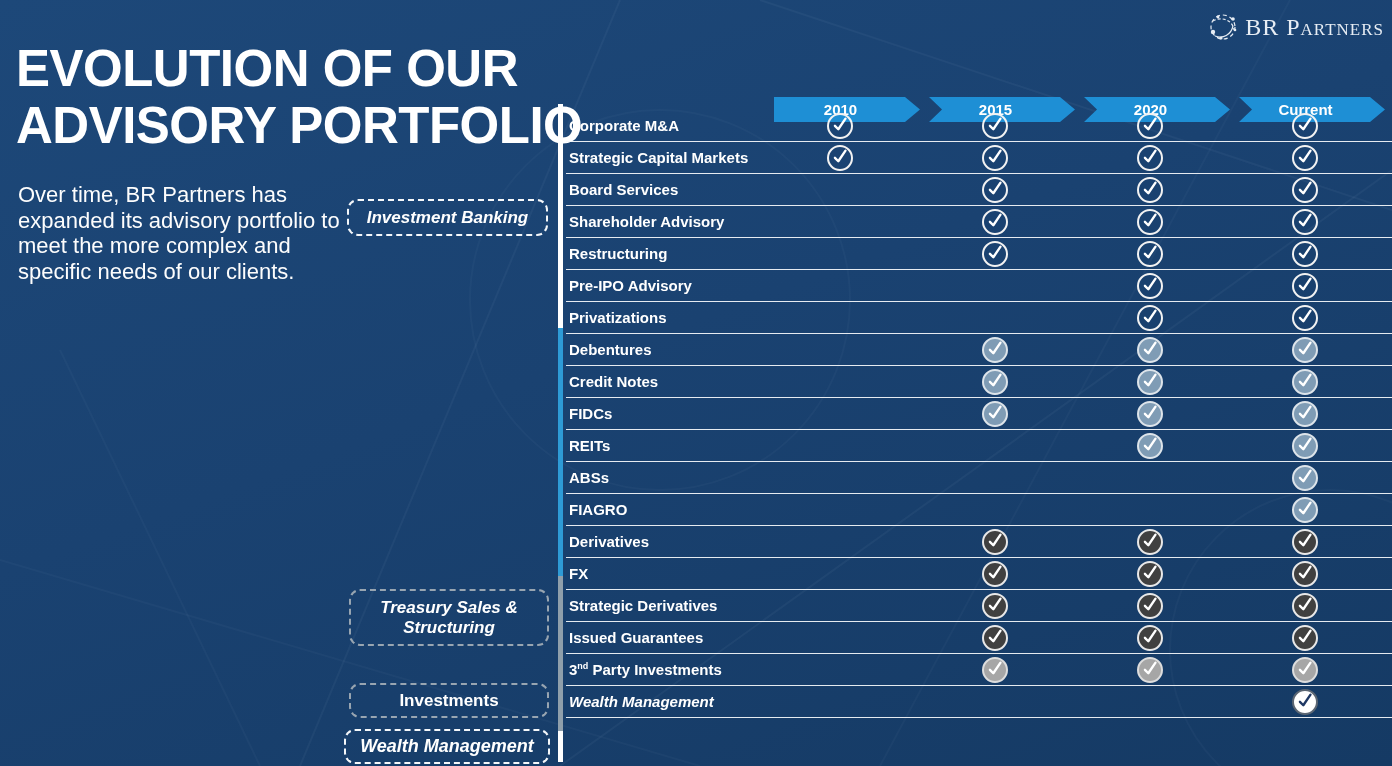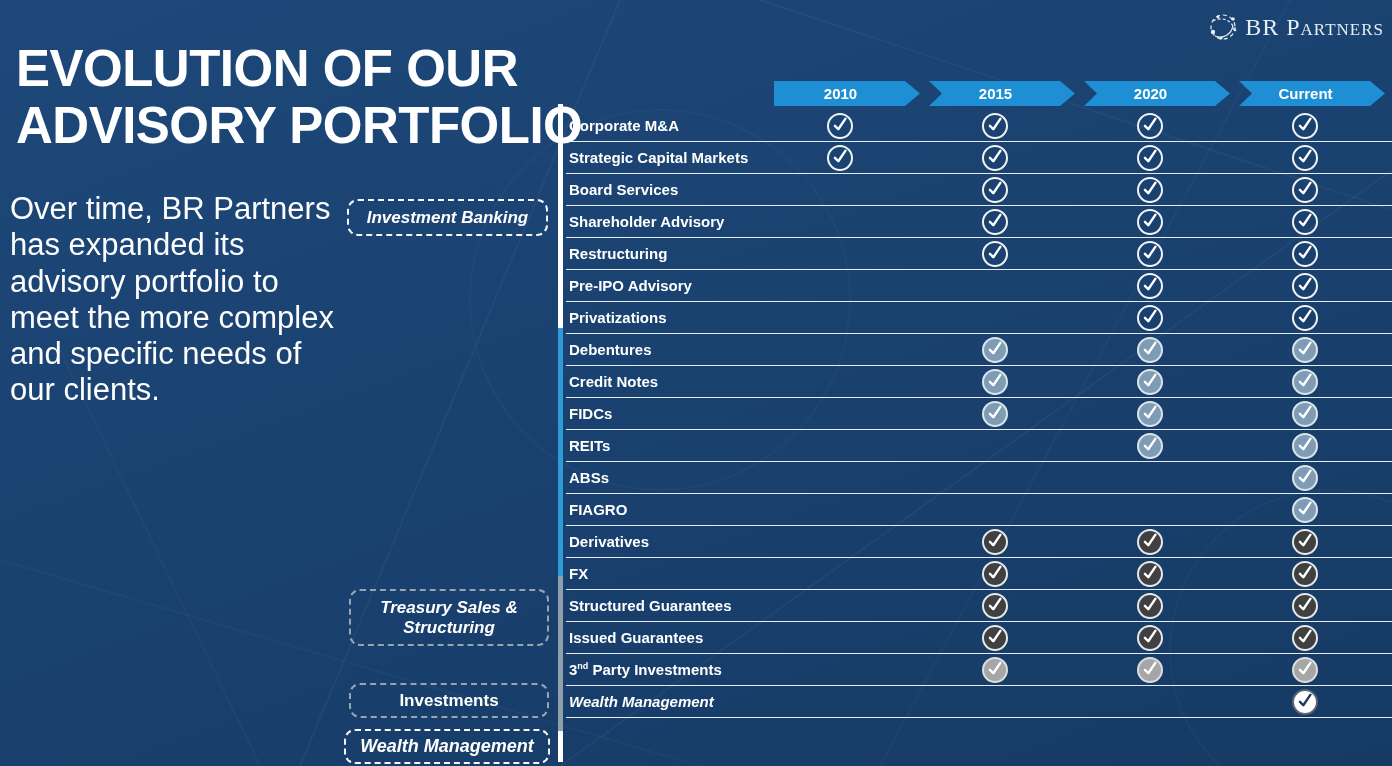--- a/index.html
+++ b/index.html
@@ -8,31 +8,31 @@
     background:linear-gradient(160deg,#1d4879 0%,#1a4271 45%,#153a64 100%);
     font-family:"Liberation Sans",sans-serif; color:#ffffff;
   }
   
   .deco{position:absolute;inset:0;pointer-events:none;}
 
   
   .title{position:absolute;left:16px;top:6px;font-size:51px;font-weight:700;
     letter-spacing:-0.5px;line-height:1.12;text-transform:uppercase;}
   
-  .intro{position:absolute;left:10px;top:160px;width:325px;font-size:31px;
+  .intro{position:absolute;left:18px;top:160px;width:325px;font-size:22px;
     line-height:1.17;font-weight:400;color:#fdfdfd;}
 
   
   .logo{position:absolute;right:8px;top:8px;display:flex;align-items:center;gap:4px;color:#e7edf4;}
   .logo-text{font-family:"Liberation Serif",serif;font-variant:small-caps;
     font-size:24px;letter-spacing:1px;line-height:1;}
 
   
   .tl-header{position:absolute;left:0;top:81px;width:1392px;height:25px;}
-  .arrow{position:absolute;top:0;height:25px;width:146px;display:flex;align-items:center;justify-content:center;
+  .arrow{position:absolute;top:16px;height:25px;width:146px;display:flex;align-items:center;justify-content:center;
     clip-path:polygon(0 0, calc(100% - 15px) 0, 100% 50%, calc(100% - 15px) 100%, 0 100%);}
   .arrow.notched{clip-path:polygon(0 0, calc(100% - 15px) 0, 100% 50%, calc(100% - 15px) 100%, 0 100%, 13px 50%);}
   .arrow span{font-size:15px;font-weight:700;padding-right:13px;}
   .arrow:nth-of-type(1){left:774px;}
   .arrow:nth-of-type(2){left:929px;}
   .arrow:nth-of-type(3){left:1084px;}
   .arrow:nth-of-type(4){left:1239px;}
 
   
   .section-bar{position:absolute;left:558px;top:104px;width:5px;height:658px;display:flex;flex-direction:column;}
@@ -483,21 +483,21 @@
         </div>
         <div class="cell">
           <span class="check" style="background: rgb(64, 64, 64); border-color: rgb(232, 232, 232);">
             <svg viewBox="0 0 26 26">
               <path d="M7 14 L11 18 L19.5 5.5" fill="none" stroke="#ffffff" stroke-width="2.8" stroke-linecap="round" stroke-linejoin="round"></path>
             </svg>
           </span>
         </div>
       </div>
       <div class="row">
-        <div class="row-label"><span>Structured Guarantees</span></div>
+        <div class="row-label"><span>Strategic Derivatives</span></div>
         <div class="cell"></div>
         <div class="cell">
           <span class="check" style="background: rgb(64, 64, 64); border-color: rgb(232, 232, 232);">
             <svg viewBox="0 0 26 26">
               <path d="M7 14 L11 18 L19.5 5.5" fill="none" stroke="#ffffff" stroke-width="2.8" stroke-linecap="round" stroke-linejoin="round"></path>
             </svg>
           </span>
         </div>
         <div class="cell">
           <span class="check" style="background: rgb(64, 64, 64); border-color: rgb(232, 232, 232);">

